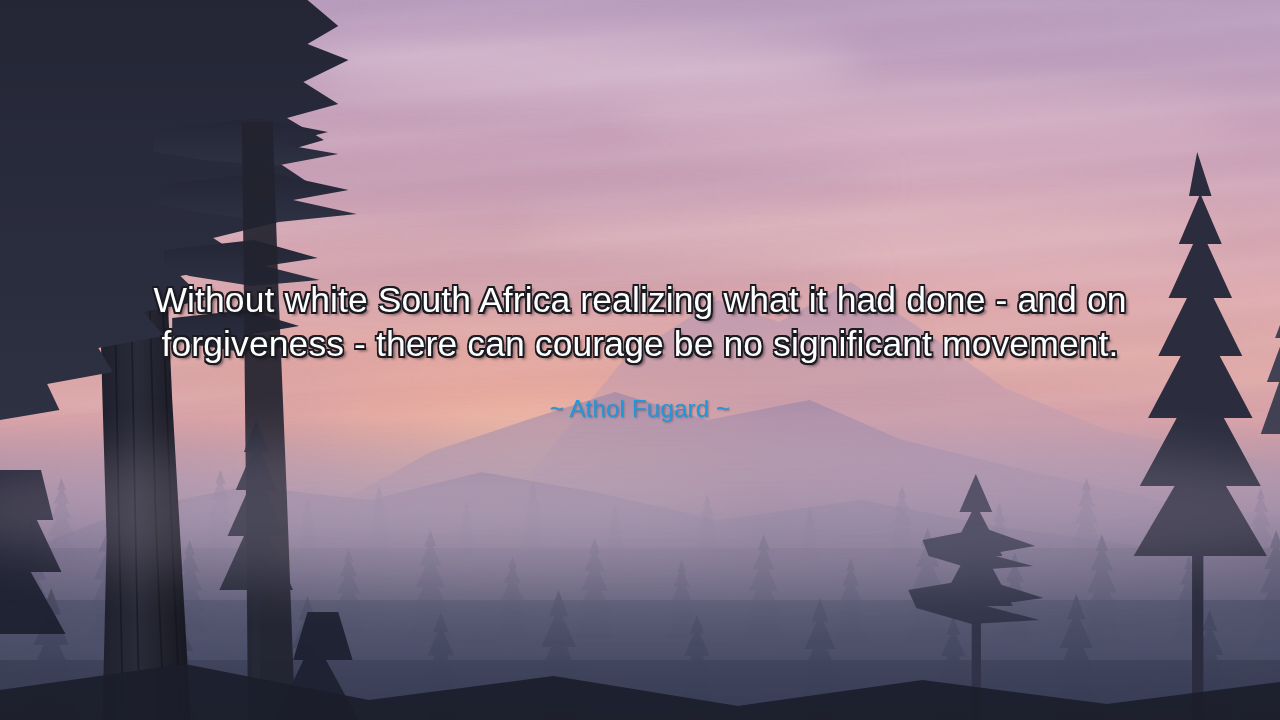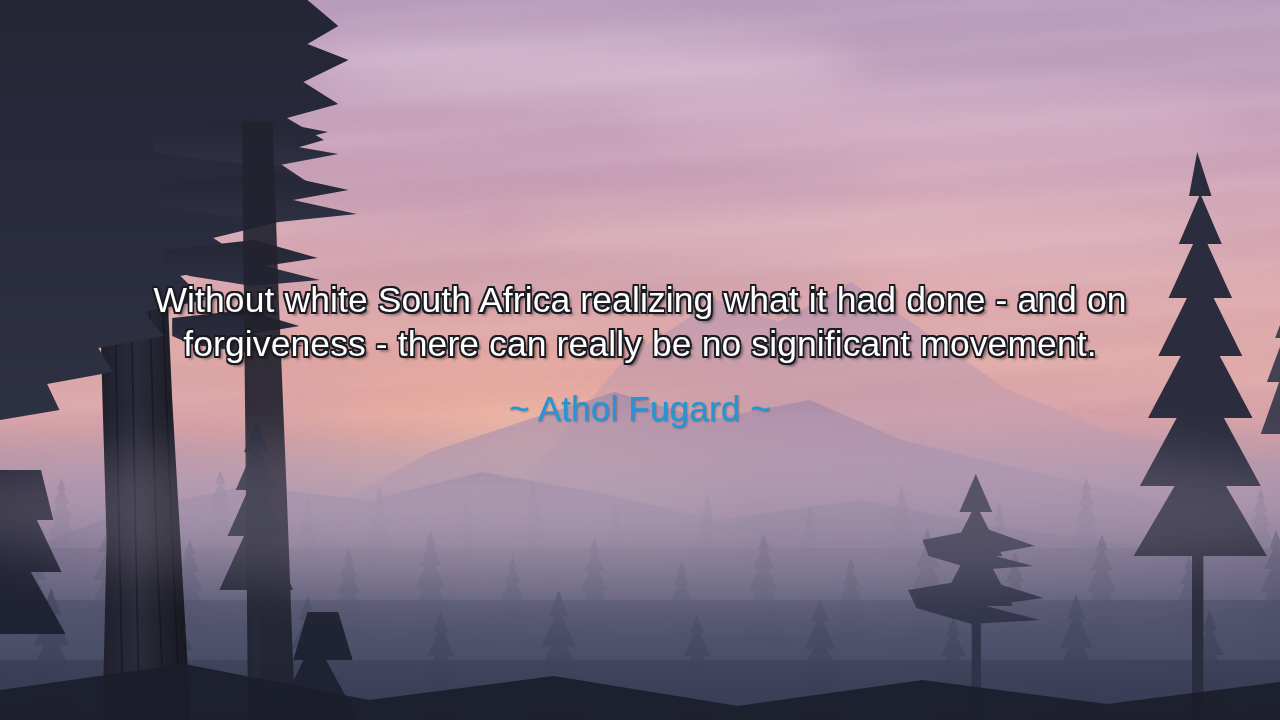--- a/index.html
+++ b/index.html
@@ -135,21 +135,21 @@
       -1.6px  1.6px 0 #1b1b22,
        1.6px  1.6px 0 #1b1b22,
       -1.6px  0    0 #1b1b22,
        1.6px  0    0 #1b1b22,
        0   -1.6px  0 #1b1b22,
        0    1.6px  0 #1b1b22,
        3px  3px 3px rgba(10,10,14,0.55);
   }
   .author {
     margin: 22px auto 8px;
-    font-size: 35px;
+    font-size: 24px;
     line-height: 42px;
     color: #2196d8;
     letter-spacing: 0.2px;
     text-shadow: 1px 1px 2px rgba(30,30,50,0.35);
   }
 </style>
 </head>
 <body>
 
 <div id="scene">
@@ -340,17 +340,17 @@
       <path d="M300,612 L330,612 L344,660 L318,660 L350,720 L268,720 L296,660 L286,660 Z"></path>
     </g>
 
     <path d="M0,690 L180,664 L360,700 L540,676 L720,706 L900,680 L1080,704 L1280,678 L1280,720 L0,720 Z" fill="#1b1d2a" opacity="0.92"></path>
   </svg>
 
   <div class="fog" style="top:430px;height:160px;background:rgba(200,180,205,0.22);"></div>
 
   <div class="quote-block">
     <div class="quote-text">Without white South Africa realizing what it had done - and on</div>
-    <div class="quote-text">forgiveness - there can really be no significant movement.</div>
+    <div class="quote-text">forgiveness - there can courage be no significant movement.</div>
     <div class="author">~ Athol Fugard ~</div>
   </div>
 
 </div>
 
 </body></html>

